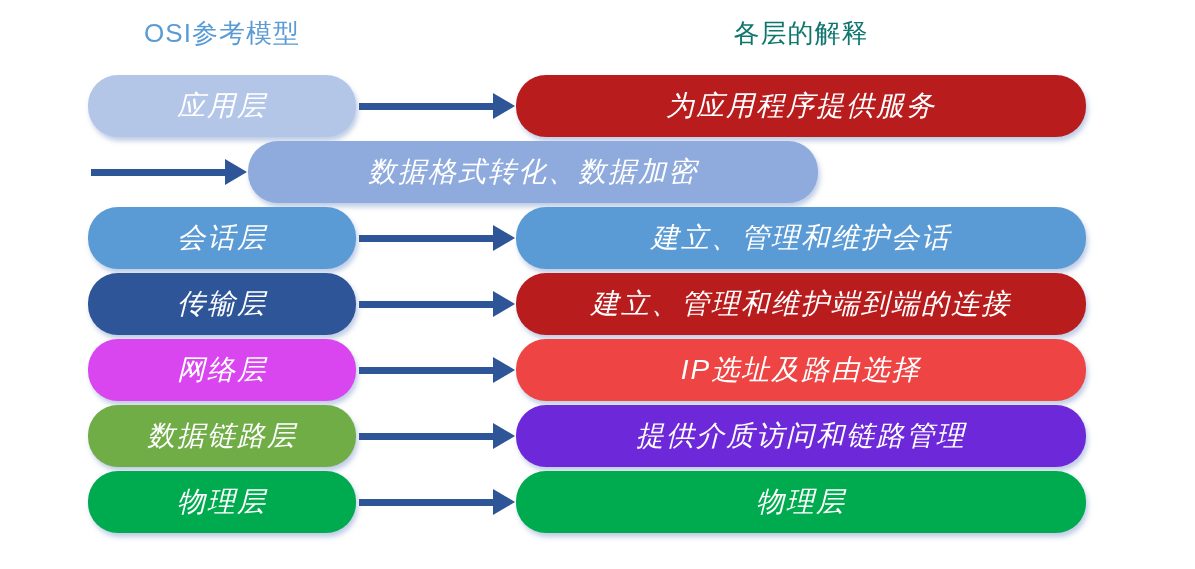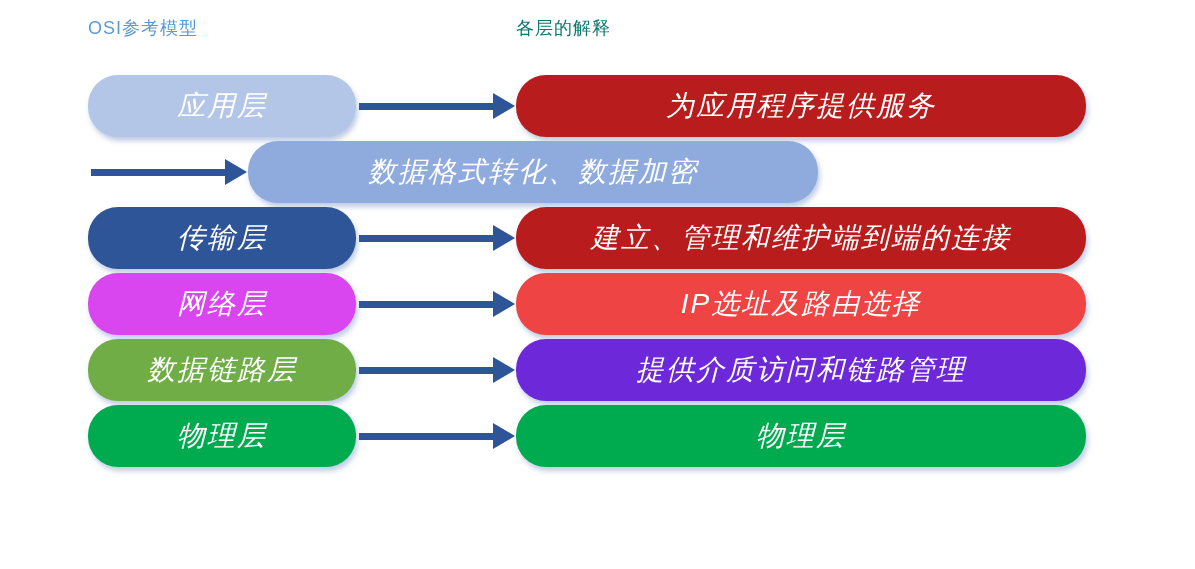--- a/index.html
+++ b/index.html
@@ -16,24 +16,24 @@
     overflow: hidden;
   }
   .headers {
     position: absolute;
     top: 16px;
     left: 88px;
     display: flex;
     align-items: flex-start;
   }
   .header {
-    font-size: 18px;
+    font-size: 26px;
     font-weight: 500;
     letter-spacing: 1px;
-    text-align: left;
+    text-align: center;
   }
   .header-left  { width: 268px; }
   .header-spacer { width: 160px; }
   .header-right { width: 570px; }
   .rows {
     position: absolute;
     top: 75px;
     left: 88px;
     display: flex;
     flex-direction: column;
@@ -101,20 +101,28 @@
     </div>
 
     <div class="row">
       <div class="arrow">
         <div class="arrow-line" style="background-color: rgb(46, 85, 151);"></div>
         <div class="arrow-head" style="border-left-color: rgb(46, 85, 151);"></div>
       </div>
       <div class="pill pill-right" style="background-color: rgb(143, 170, 220);">数据格式转化、数据加密</div>
     </div>
 
+    <div class="row">
+      <div class="pill pill-left" style="background-color: rgb(91, 155, 213);">会话层</div>
+      <div class="arrow">
+        <div class="arrow-line" style="background-color: rgb(46, 85, 151);"></div>
+        <div class="arrow-head" style="border-left-color: rgb(46, 85, 151);"></div>
+      </div>
+      <div class="pill pill-right" style="background-color: rgb(91, 155, 213);">建立、管理和维护会话</div>
+    </div>
 
     <div class="row">
       <div class="pill pill-left" style="background-color: rgb(46, 85, 151);">传输层</div>
       <div class="arrow">
         <div class="arrow-line" style="background-color: rgb(46, 85, 151);"></div>
         <div class="arrow-head" style="border-left-color: rgb(46, 85, 151);"></div>
       </div>
       <div class="pill pill-right" style="background-color: #b91c1c;">建立、管理和维护端到端的连接</div>
     </div>
 

